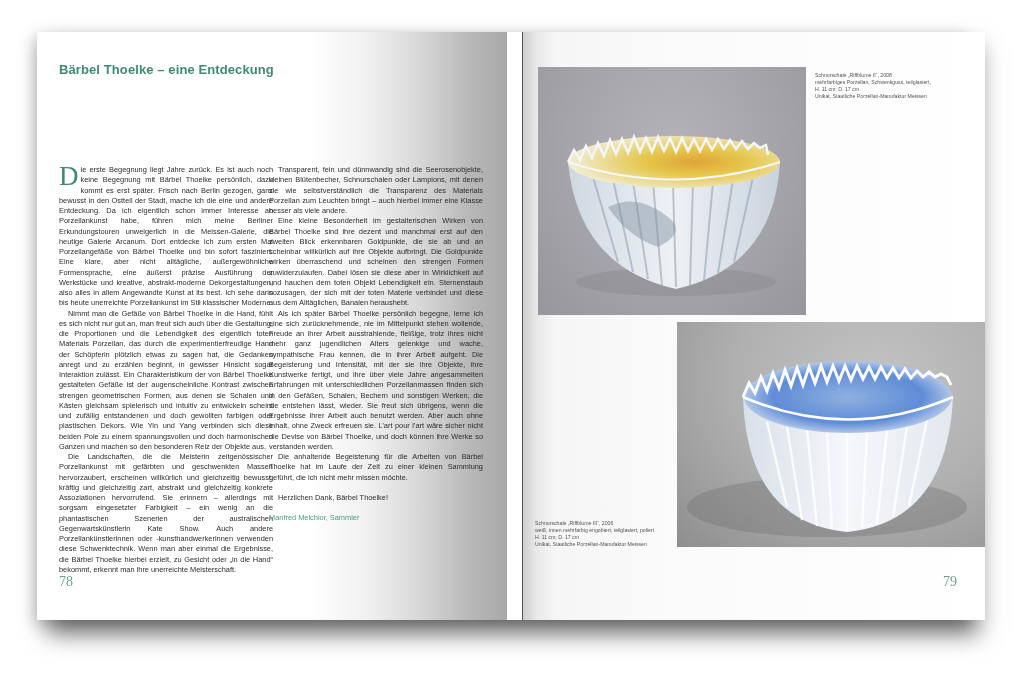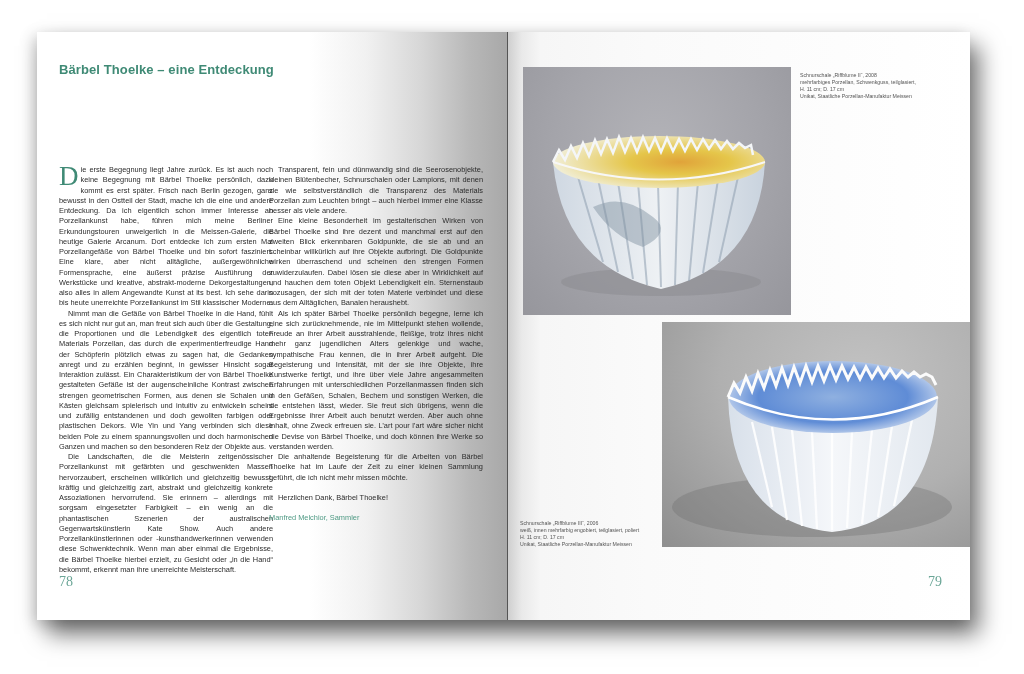--- a/index.html
+++ b/index.html
@@ -10,21 +10,21 @@
   .spread {
     position: absolute; left: 37px; top: 32px; width: 932px; height: 588px;
     box-shadow: 10px 14px 22px rgba(0,0,0,0.55), -4px 4px 14px rgba(0,0,0,0.18);
   }
   .page {
     position: absolute; top: 0; height: 588px; overflow: hidden; background: #fff;
   }
   .page.left { left: 0; width: 470px;
     background: linear-gradient(to right, #ffffff 0%, #ffffff 58%, #f1f1f1 70%, #d6d6d6 82%, #b8b8b8 92%, #a8a8a8 100%);
   }
-  .page.right { left: 470px; width: 462px;
+  .page.right { left: 485px; width: 462px;
     background: linear-gradient(to right, #cfcfcf 0%, #e9e9e9 3%, #f6f6f6 7%, #fafafa 30%, #ffffff 100%);
     border-left: 1px solid #555;
   }
   .title {
     position: absolute; left: 22px; top: 30px;
     font-family: "Liberation Sans", "DejaVu Sans", sans-serif;
     font-weight: bold; font-size: 13px; color: #3f8a75; letter-spacing: 0.1px;
   }
   .col {
     position: absolute; top: 133px; width: 214px;

